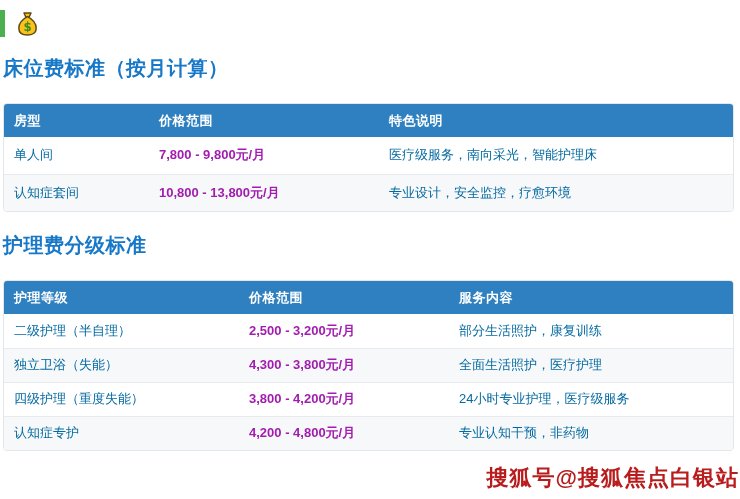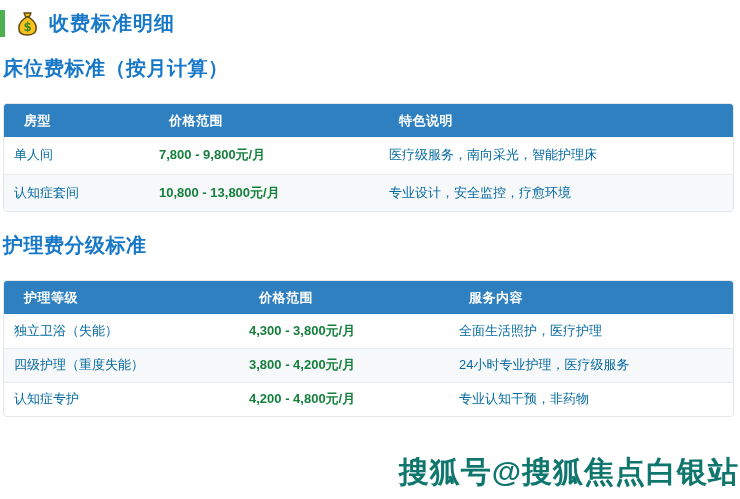--- a/index.html
+++ b/index.html
@@ -20,56 +20,55 @@
   
   .section-title { font-size:20px; font-weight:bold; color:#1878c8; margin:0 0 0 3px; letter-spacing:0.5px; }
   .st1 { margin-top:16px; }
   .st2 { margin-top:20px; }
 
   
   .table-wrap { margin:21px 3px 0 3px; border:1px solid #e3e6ea; border-radius:4px; overflow:hidden; }
   table { width:100%; border-collapse:collapse; table-layout:fixed; font-size:13px; }
   thead th {
     background:#2e80c0; color:#ffffff; font-weight:bold; text-align:left;
-    padding:0 20px; height:33px; vertical-align:middle; letter-spacing:0.5px;
+    padding:0 10px; height:33px; vertical-align:middle; letter-spacing:0.5px;
   }
   tbody td { padding:0 10px; vertical-align:middle; color:#0369a1; }
   tbody tr { border-top:1px solid #e8eaed; background:#ffffff; }
   tbody tr:first-child { border-top:none; }
   tbody tr:nth-child(even) { background:#f7f8f9; }
-  td.price { color:#15803d; font-weight:bold; }
+  td.price { color:#a21caf; font-weight:bold; }
 
   .t0 tbody td { height:37px; }
   .t0 .col1 { width:145px; }
   .t0 .col2 { width:230px; }
   .t1 tbody td { height:34px; }
   .t1 .col1 { width:235px; }
   .t1 .col2 { width:210px; }
 
   
   .watermark {
     position:absolute; right:1px; bottom:6px;
-    font-size:30px; font-weight:bold; color:#0f766e; letter-spacing:1px;
+    font-size:22px; font-weight:bold; color:#b91c1c; letter-spacing:1px;
     text-shadow:-1px -1px 0 #fff, 1px -1px 0 #fff, -1px 1px 0 #fff, 1px 1px 0 #fff, 0 0 2px #fff;
     white-space:nowrap; pointer-events:none;
   }
 </style>
 </head>
 <body>
 
 <div class="page">
 
   <div class="main-title">
     <span class="accent-bar"></span>
     <svg class="bag-icon" viewBox="0 0 24 24" aria-hidden="true">
       <path d="M8.9 2.6 L15.1 2.6 L13.5 6.2 L10.5 6.2 Z" fill="#fcc21b" stroke="#5b4a14" stroke-width="1.3" stroke-linejoin="round"></path>
       <path d="M12 5.9 C7.2 8.3 4.3 12.4 4.3 16.2 C4.3 20.6 8 22.3 12 22.3 C16 22.3 19.7 20.6 19.7 16.2 C19.7 12.4 16.8 8.3 12 5.9 Z" fill="#fcc21b" stroke="#5b4a14" stroke-width="1.3"></path>
       <text x="12" y="18.6" font-size="10.5" font-weight="bold" fill="#3a8a27" text-anchor="middle" font-family="'DejaVu Sans',sans-serif">$</text>
     </svg>
-    <h1>收费标准明细</h1>
   </div>
 
   <div class="section-title st1">床位费标准（按月计算）</div>
 
   <div class="table-wrap">
     <table class="t0">
       <thead>
           <tr>
             <th class="col1">房型</th>
             <th class="col2">价格范围</th>
@@ -97,20 +96,25 @@
     <table class="t1">
       <thead>
           <tr>
             <th class="col1">护理等级</th>
             <th class="col2">价格范围</th>
             <th class="col3">服务内容</th>
           </tr>
         </thead>
       <tbody>
           <tr>
+            <td class="col1">二级护理（半自理）</td>
+            <td class="col2 price">2,500 - 3,200元/月</td>
+            <td class="col3">部分生活照护，康复训练</td>
+          </tr>
+          <tr>
             <td class="col1">独立卫浴（失能）</td>
             <td class="col2 price">4,300 - 3,800元/月</td>
             <td class="col3">全面生活照护，医疗护理</td>
           </tr>
           <tr>
             <td class="col1">四级护理（重度失能）</td>
             <td class="col2 price">3,800 - 4,200元/月</td>
             <td class="col3">24小时专业护理，医疗级服务</td>
           </tr>
           <tr>

